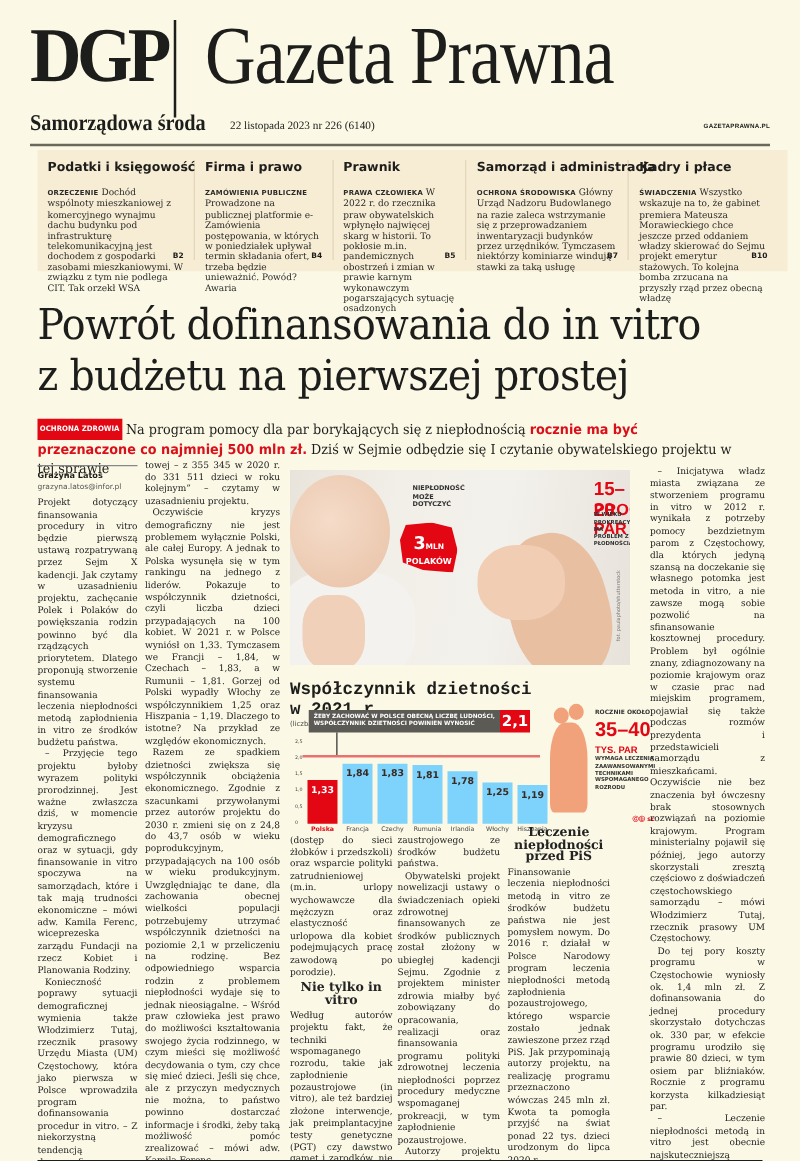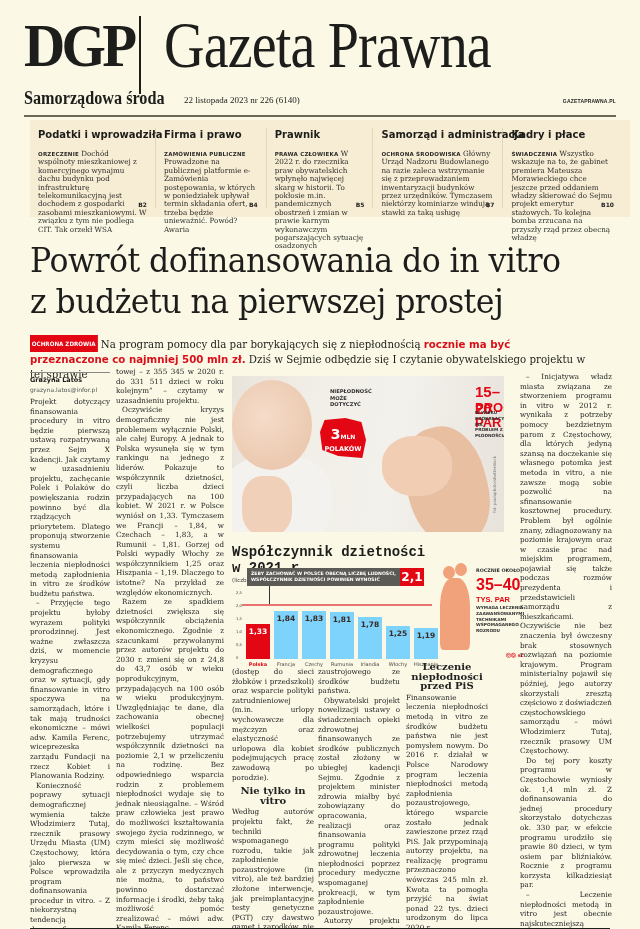--- a/index.html
+++ b/index.html
@@ -88,21 +88,21 @@
   <div class="mast-divider"></div>
   <div class="logo-name">Gazeta Prawna</div>
   <div class="mast-sub">Samorządowa środa</div>
   <div class="mast-date">22 listopada 2023 nr 226 (6140)</div>
   <div class="mast-site">GAZETAPRAWNA.PL</div>
 </div>
 <div class="mast-rule"></div>
 
 <div class="teasers">
   <div class="teaser" style="width:118px">
-    <div class="teaser-title">Podatki i wprowadziła</div>
+    <div class="teaser-title">Podatki i księgowość</div>
     <div class="teaser-body"><span class="teaser-kicker">ORZECZENIE</span> <span>Dochód wspólnoty mieszkaniowej z komercyjnego wynajmu dachu budynku pod infrastrukturę telekomunikacyjną jest dochodem z gospodarki zasobami mieszkaniowymi. W związku z tym nie podlega CIT. Tak orzekł WSA</span></div>
     <div class="teaser-page">B2</div>
   </div>
   <div class="teaser" style="width:104px">
     <div class="teaser-title">Firma i prawo</div>
     <div class="teaser-body"><span class="teaser-kicker">ZAMÓWIENIA PUBLICZNE</span><br><span>Prowadzone na publicznej platformie e-Zamówienia postępowania, w których w poniedziałek upływał termin składania ofert, trzeba będzie unieważnić. Powód? Awaria</span></div>
     <div class="teaser-page">B4</div>
   </div>
   <div class="teaser" style="width:100px">
     <div class="teaser-title">Prawnik</div>

